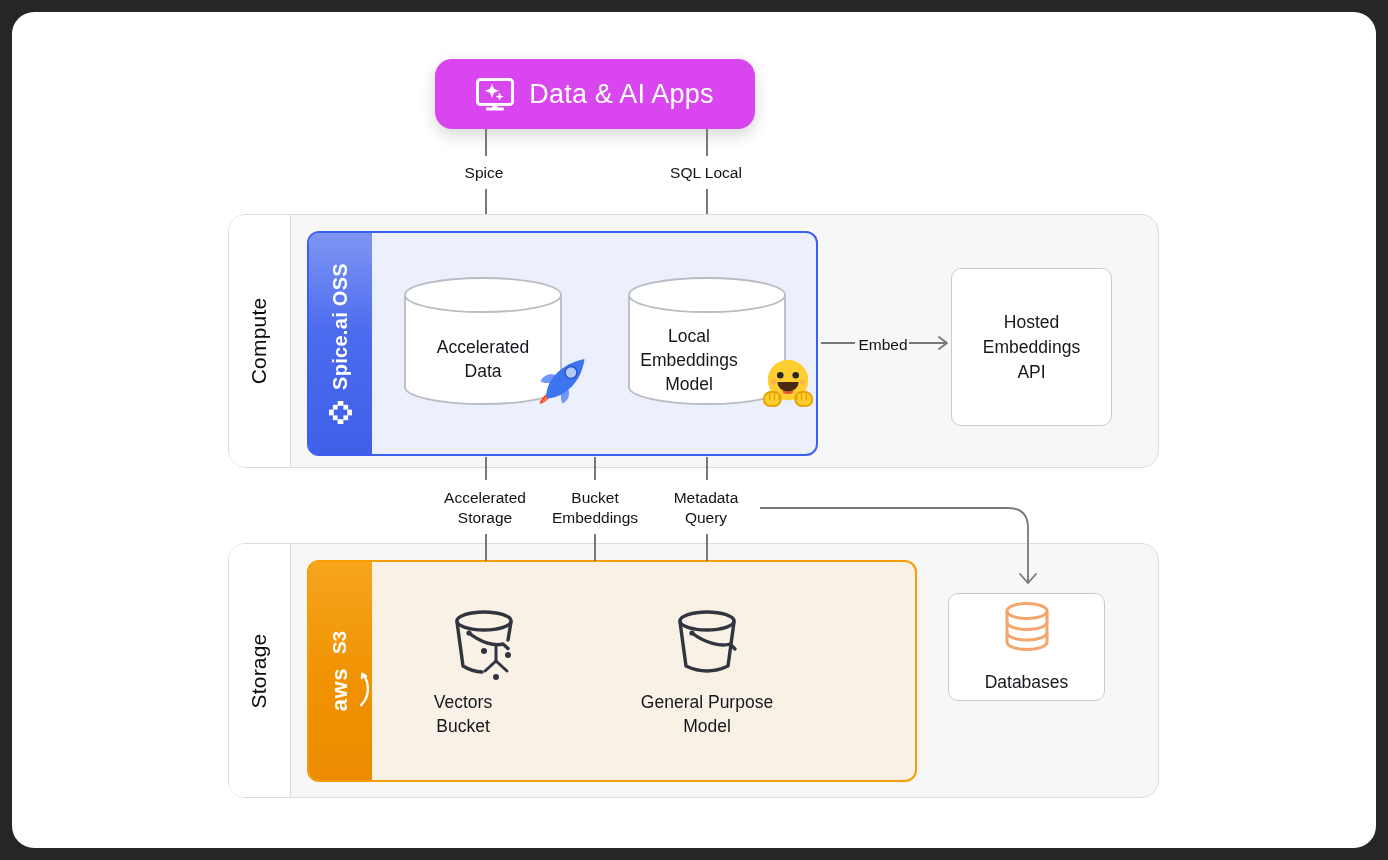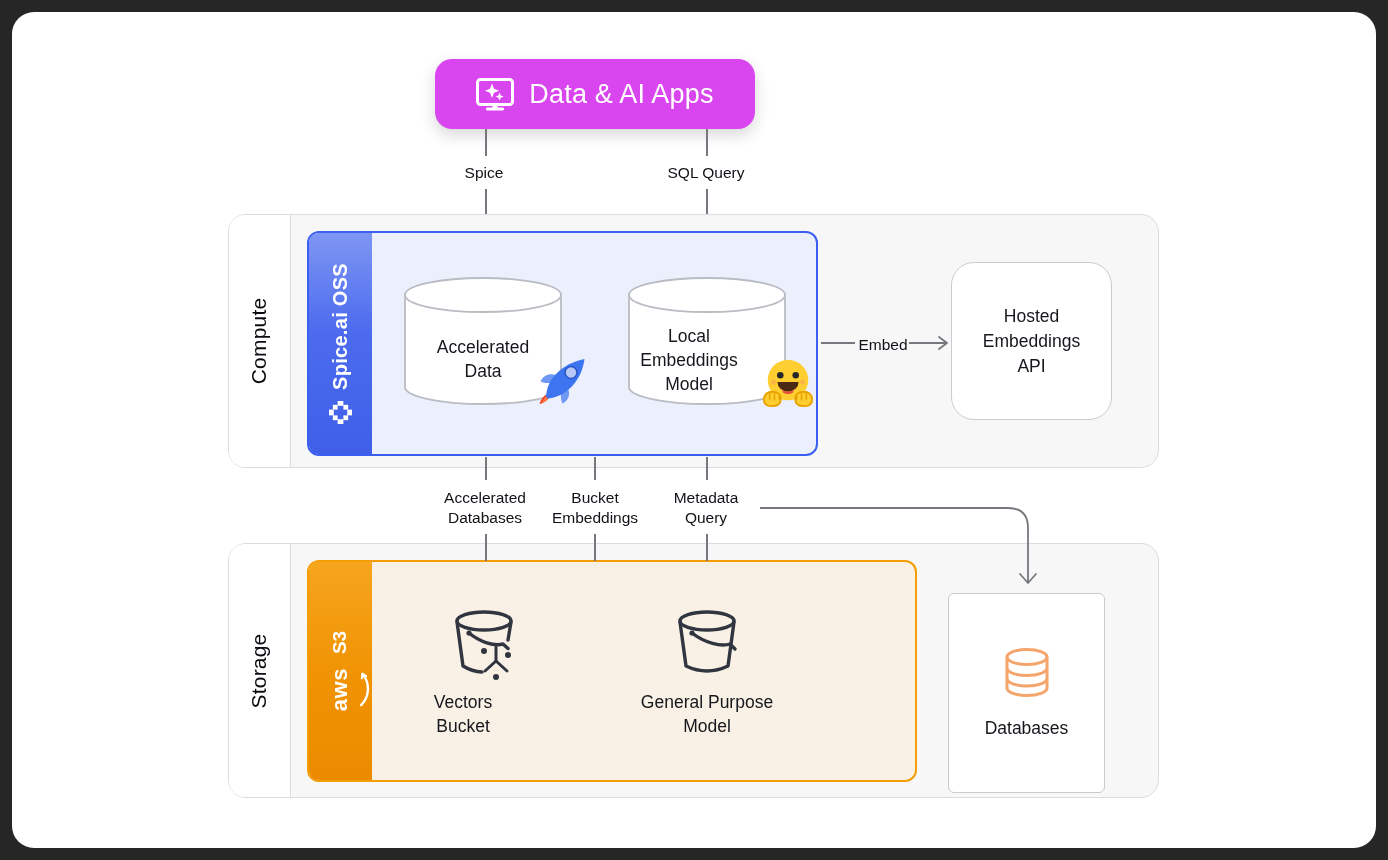--- a/index.html
+++ b/index.html
@@ -114,21 +114,21 @@
       </svg>
     </span>
     <span class="pill-label">Data &amp; AI Apps</span>
   </div>
 
   <div class="vline" style="left:485px; top:129px; height:27px;"></div>
   <div class="edge-label" style="left:424px; top:163px; width:120px;">Spice</div>
   <div class="vline" style="left:485px; top:189px; height:42px;"></div>
 
   <div class="vline" style="left:706px; top:129px; height:27px;"></div>
-  <div class="edge-label" style="left:646px; top:163px; width:120px;">SQL Query</div>
+  <div class="edge-label" style="left:646px; top:163px; width:120px;">SQL Local</div>
   <div class="vline" style="left:706px; top:189px; height:42px;"></div>
 
   <div class="section" style="top:214px; height:254px;">
     <div class="section-labelcol">
       <span class="rot">
           <span class="section-title">Compute</span>
         </span>
     </div>
   </div>
 
@@ -206,29 +206,29 @@
 
   <div class="abs" style="left:821px; top:342px; width:34px; height:1.6px; background:#75787d;"></div>
   <div class="edge-label" style="left:855px; top:335px; width:56px;">Embed</div>
   <span class="abs" style="left:909px; top:335px;">
     <svg width="42" height="16" viewBox="0 0 42 16">
       <path d="M0 8 H37" stroke="#75787d" stroke-width="1.8" fill="none"></path>
       <path d="M30 2 L38 8 L30 14" stroke="#75787d" stroke-width="1.8" fill="none" stroke-linecap="round" stroke-linejoin="round"></path>
     </svg>
   </span>
 
-  <div class="node" style="left:951px; top:262px; width:161px; height:158px;border-radius:23px;">
+  <div class="node" style="left:951px; top:268px; width:161px; height:158px;">
     <span class="node-label" style="width:124px;">Hosted Embeddings API</span>
   </div>
 
   <div class="vline" style="left:485px; top:457px; height:23px;"></div>
   <div class="vline" style="left:594px; top:457px; height:23px;"></div>
   <div class="vline" style="left:706px; top:457px; height:23px;"></div>
 
-  <div class="edge-label" style="left:430px; top:488px; width:110px;">Accelerated Databases</div>
+  <div class="edge-label" style="left:430px; top:488px; width:110px;">Accelerated Storage</div>
   <div class="edge-label" style="left:540px; top:488px; width:110px;">Bucket Embeddings</div>
   <div class="edge-label" style="left:651px; top:488px; width:110px;">Metadata Query</div>
 
   <div class="vline" style="left:485px; top:534px; height:27px; z-index:3;"></div>
   <div class="vline" style="left:594px; top:534px; height:27px; z-index:3;"></div>
   <div class="vline" style="left:706px; top:534px; height:27px; z-index:3;"></div>
 
   <span class="abs" style="left:760px; top:498px; z-index:3;">
     <svg width="290" height="96" viewBox="0 0 290 96">
       <path d="M0 10 H248 Q268 10 268 30 V84" stroke="#75787d" stroke-width="1.8" fill="none"></path>
@@ -289,21 +289,21 @@
       <ellipse cx="40" cy="15" rx="27" ry="9"></ellipse>
       <path d="M13 16 L19 60 Q40 70 61 60 L67 16"></path>
       <circle cx="25" cy="27" r="2.6" fill="#303540" stroke="none"></circle>
       <path d="M25 27 C38 37 54 41 63 38 L68 43"></path>
     </svg>
   </span>
   <div class="icon-label" style="left:627px; top:690px; width:160px;">
     <span style="width:160px;">General Purpose Model</span>
   </div>
 
-  <div class="node" style="left:948px; top:593px; width:157px; height:200px; gap:16px;border-radius:6px;">
+  <div class="node" style="left:948px; top:593px; width:157px; height:108px; gap:16px;">
     <span style="display:flex;">
       <svg width="54" height="54" viewBox="0 0 54 54" fill="none" stroke="#f5a46b" stroke-width="3">
         <ellipse cx="27" cy="11" rx="20" ry="7.5"></ellipse>
         <path d="M7 11 V42 a20 7.5 0 0 0 40 0 V11"></path>
         <path d="M7 22 a20 7.5 0 0 0 40 0"></path>
         <path d="M7 32.5 a20 7.5 0 0 0 40 0"></path>
       </svg>
     </span>
     <span class="node-label">Databases</span>
   </div>

